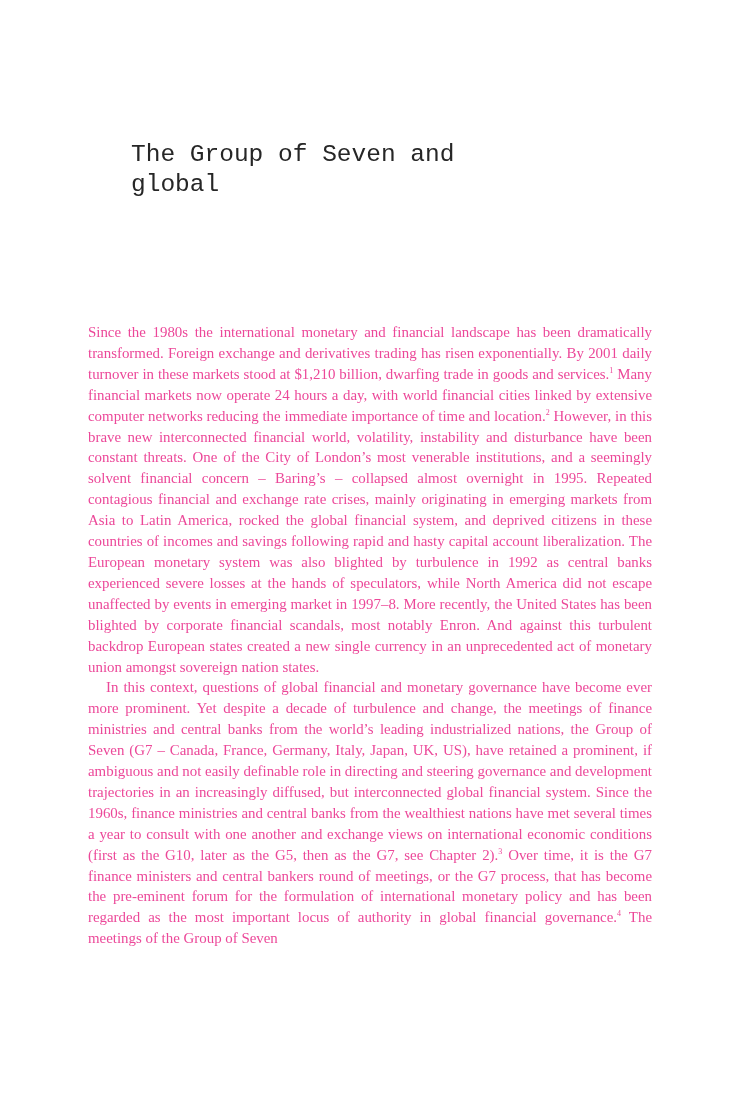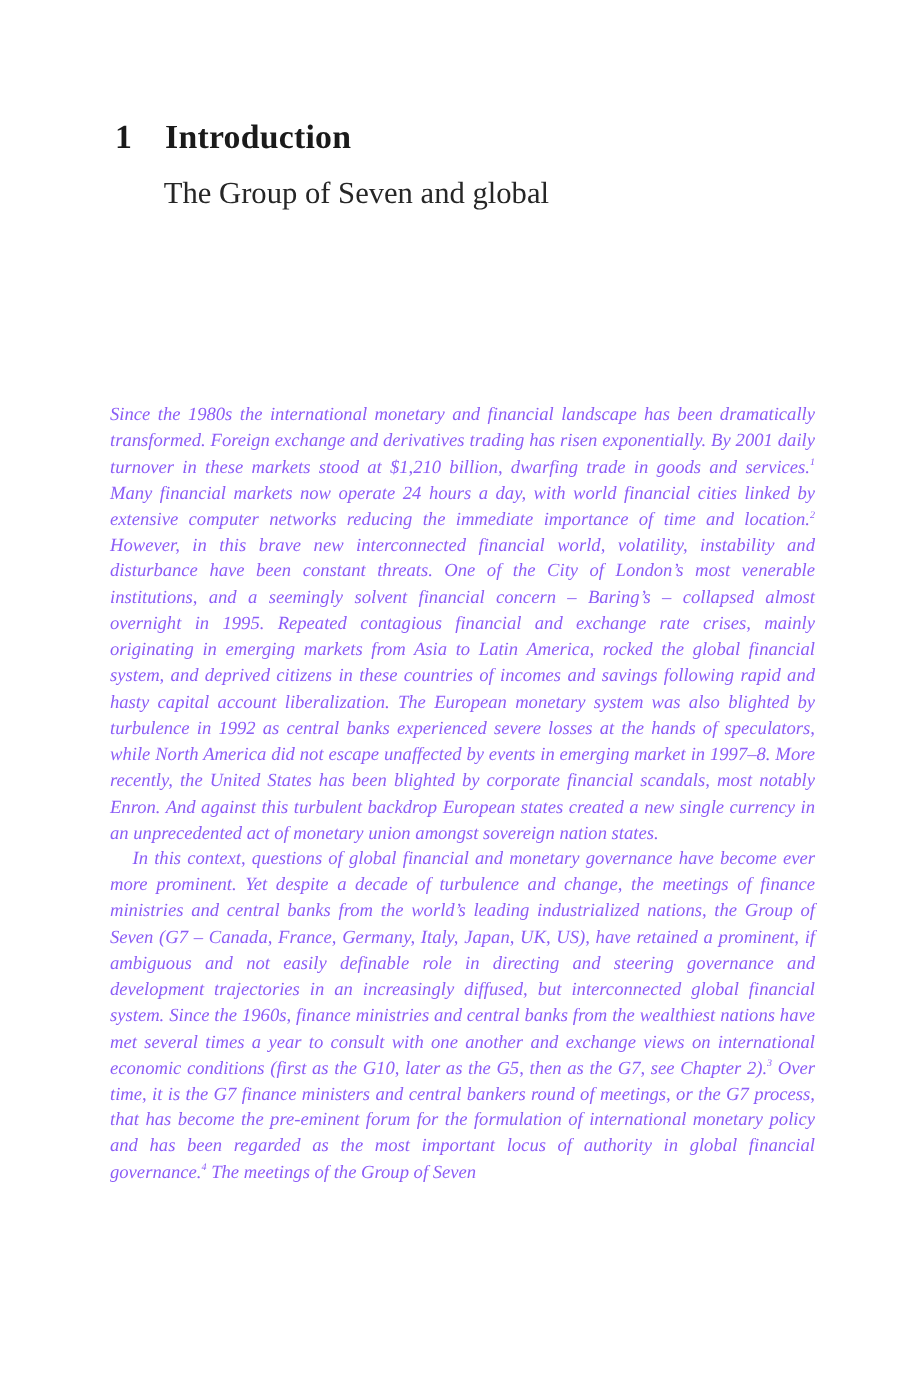--- a/index.html
+++ b/index.html
@@ -19,40 +19,36 @@
       letter-spacing: 0.2px;
     }
     .chapter-num { display: inline-block; width: 40px; }
     .chapter-title { display: inline-block; }
     .subtitle {
       position: absolute; left: 131px; top: 140px;
       font-size: 24.5px; line-height: 30px;
       color: #262626;
       width: 420px;
     }
-    .subtitle span { display: block; }
+    .subtitle span { display: block; font-family: Liberation Mono, monospace; }
     .body {
       position: absolute; left: 88px; top: 322px;
       width: 564px;
       font-size: 14.9px; line-height: 20.9px;
       text-align: justify;
-      color: #8b5cf6;
-      font-style: italic;
+      color: #ec4899;
     }
     .body p { margin: 0; }
     .body p.indent { text-indent: 18px; }
     sup { font-size: 8px; line-height: 0; vertical-align: 6px; }
   </style>
 </head>
 <body>
 
 <div class="page">
-  <div class="chapter-head">
-    <span class="chapter-num">1</span><span class="chapter-title">Introduction</span>
-  </div>
   <div class="subtitle">
     <span>The Group of Seven and global</span>
   </div>
   <div class="body">
     <p><span>Since the 1980s the international monetary and financial landscape has been dramatically transformed. Foreign exchange and derivatives trading has risen exponentially. By 2001 daily turnover in these markets stood at $1,210 billion, dwarfing trade in goods and services.</span><sup>1</sup><span> Many financial markets now operate 24 hours a day, with world financial cities linked by extensive computer networks reducing the immediate importance of time and location.</span><sup>2</sup><span> However, in this brave new interconnected financial world, volatility, instability and disturbance have been constant threats. One of the City of London’s most venerable institutions, and a seemingly solvent financial concern – Baring’s – collapsed almost overnight in 1995. Repeated contagious financial and exchange rate crises, mainly originating in emerging markets from Asia to Latin America, rocked the global financial system, and deprived citizens in these countries of incomes and savings following rapid and hasty capital account liberalization. The European monetary system was also blighted by turbulence in 1992 as central banks experienced severe losses at the hands of speculators, while North America did not escape unaffected by events in emerging market in 1997–8. More recently, the United States has been blighted by corporate financial scandals, most notably Enron. And against this turbulent backdrop European states created a new single currency in an unprecedented act of monetary union amongst sovereign nation states.</span></p>
     <p class="indent"><span>In this context, questions of global financial and monetary governance have become ever more prominent. Yet despite a decade of turbulence and change, the meetings of finance ministries and central banks from the world’s leading industrialized nations, the Group of Seven (G7 – Canada, France, Germany, Italy, Japan, UK, US), have retained a prominent, if ambiguous and not easily definable role in directing and steering governance and development trajectories in an increasingly diffused, but interconnected global financial system. Since the 1960s, finance ministries and central banks from the wealthiest nations have met several times a year to consult with one another and exchange views on international economic conditions (first as the G10, later as the G5, then as the G7, see Chapter 2).</span><sup>3</sup><span> Over time, it is the G7 finance ministers and central bankers round of meetings, or the G7 process, that has become the pre-eminent forum for the formulation of international monetary policy and has been regarded as the most important locus of authority in global financial governance.</span><sup>4</sup><span> The meetings of the Group of Seven</span></p>
   </div>
 </div>
 
 </body></html>

